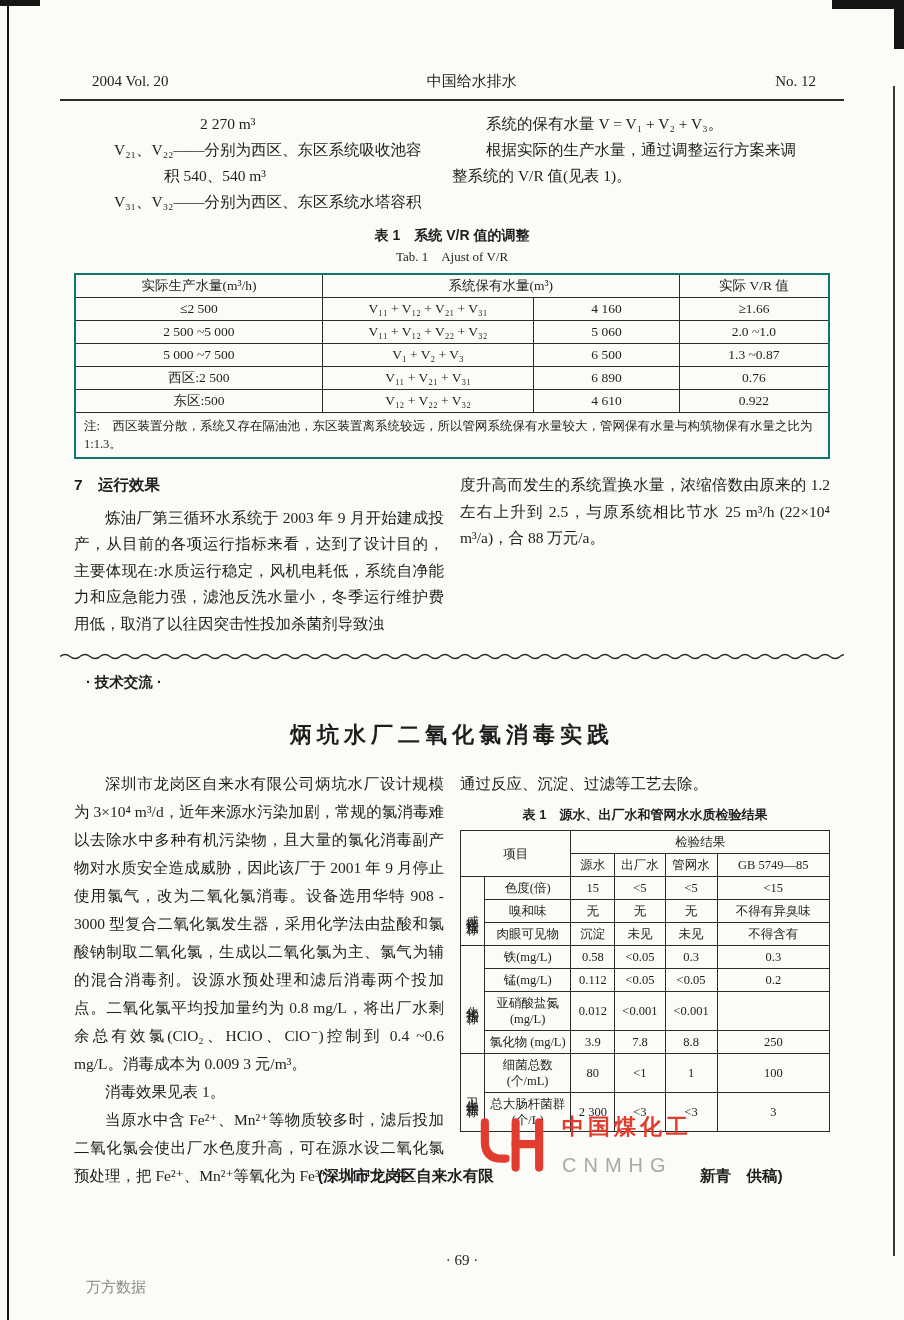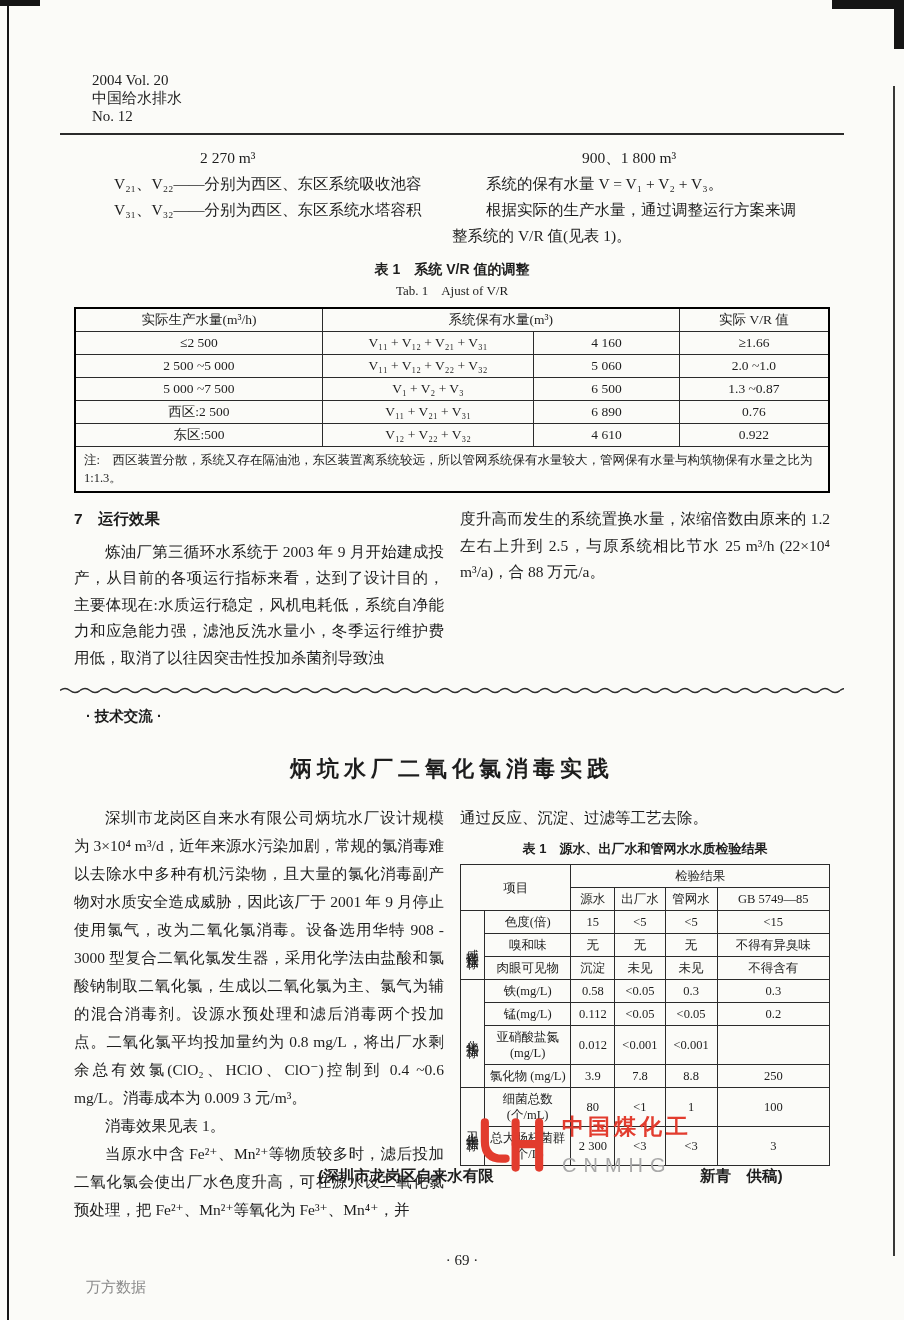--- a/index.html
+++ b/index.html
@@ -13,40 +13,40 @@
   
   .edge { position:absolute; background:#151515; }
   .edge-left { left:7px; top:0; width:2px; height:1320px; }
   .edge-right { right:9px; top:86px; width:2px; height:1170px; opacity:.85; }
   .corner-tl { left:0; top:0; width:40px; height:6px; }
   .corner-tr { right:0; top:0; width:72px; height:9px; }
   .corner-tr2 { right:0; top:9px; width:10px; height:40px; }
 
   
   .journal-header { display:flex; justify-content:space-between; align-items:baseline;
-    padding:72px 88px 8px 92px; font-size:15px;flex-direction:column; }
+    padding:72px 88px 8px 92px; font-size:15px; }
   .header-rule { border-top:2px solid #2b2b2b; margin:0 60px; }
 
   .content { margin:0 74px; }
 
   
   .intro { display:flex; margin-top:10px; font-size:15.5px; }
   .intro-col { width:50%; line-height:26px; }
   .in-l1 { padding-left:126px; }
   .in-l2 { padding-left:40px; }
   .in-l3 { padding-left:90px; }
   .in-l4 { padding-left:40px; }
   .in-r1 { padding-left:130px; }
   .in-r2, .in-r3 { padding-left:34px; }
 
   
   .t1-caption { text-align:center; font-weight:bold; font-size:14px; margin-top:12px; }
   .t1-caption-en { text-align:center; font-size:13px; margin-top:3px; }
   table.t1 { width:100%; border-collapse:collapse; margin-top:7px; font-size:13.5px;
-    border:2px solid #000000; }
+    border:2px solid #0f766e; }
   .t1 th, .t1 td { border:1px solid #2b2b2b; padding:2px 6px; text-align:center; height:23px; font-weight:normal; }
   .t1 .note-cell { text-align:left; font-size:12.5px; line-height:18px; padding:4px 8px; }
 
   
   .sec7 { display:flex; gap:16px; margin-top:13px; }
   .sec7-col { width:50%; font-size:15.5px; line-height:26.5px; text-align:justify; }
   .sec7-heading { font-weight:bold; font-size:15.5px; margin-bottom:6px;
     font-family:"Liberation Sans","DejaVu Sans",sans-serif; }
   .sec7-body { text-indent:2em; }
   .contact { margin-top:12px; padding-left:30px; font-weight:bold; font-size:14px;
@@ -107,24 +107,24 @@
   <span>No. 12</span>
 </div>
 <div class="header-rule"></div>
 
 <div class="content">
 
   <div class="intro">
     <div class="intro-col">
       <div class="in-l1">2 270 m³</div>
       <div class="in-l2">V₂₁、V₂₂——分别为西区、东区系统吸收池容</div>
+      <div class="in-l3">积 540、540 m³</div>
       <div class="in-l4">V₃₁、V₃₂——分别为西区、东区系统水塔容积</div>
     </div>
     <div class="intro-col">
-      <div class="in-r1">900、1 800 m³</div>
       <div class="in-r2">系统的保有水量 V = V₁ + V₂ + V₃。</div>
       <div class="in-r3">根据实际的生产水量，通过调整运行方案来调</div>
       <div class="in-r4">整系统的 V/R 值(见表 1)。</div>
     </div>
   </div>
 
   <div class="t1-caption sans">表 1　系统 V/R 值的调整</div>
   <div class="t1-caption-en">Tab. 1　Ajust of V/R</div>
   <table class="t1">
     <colgroup>

